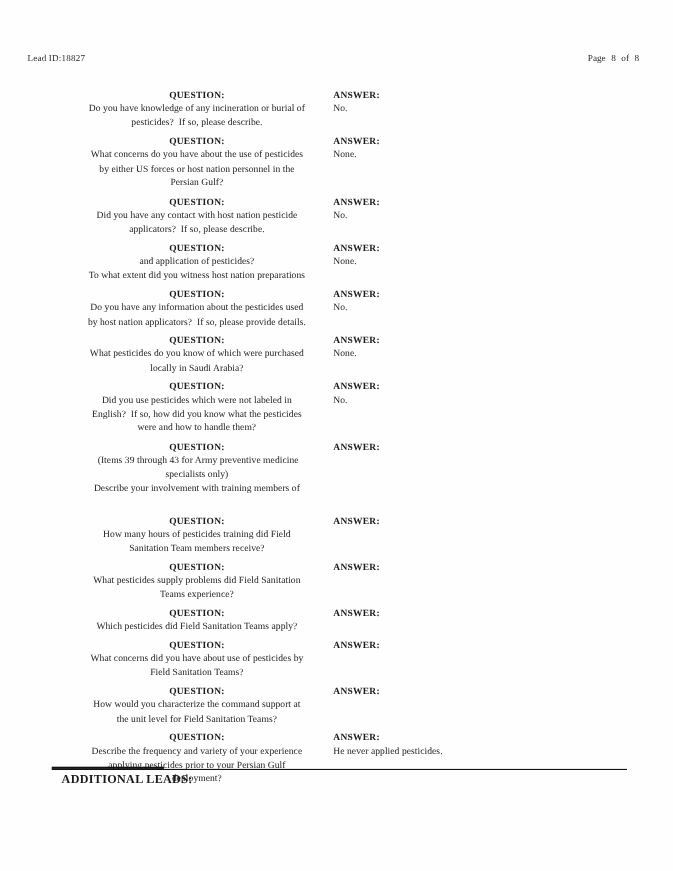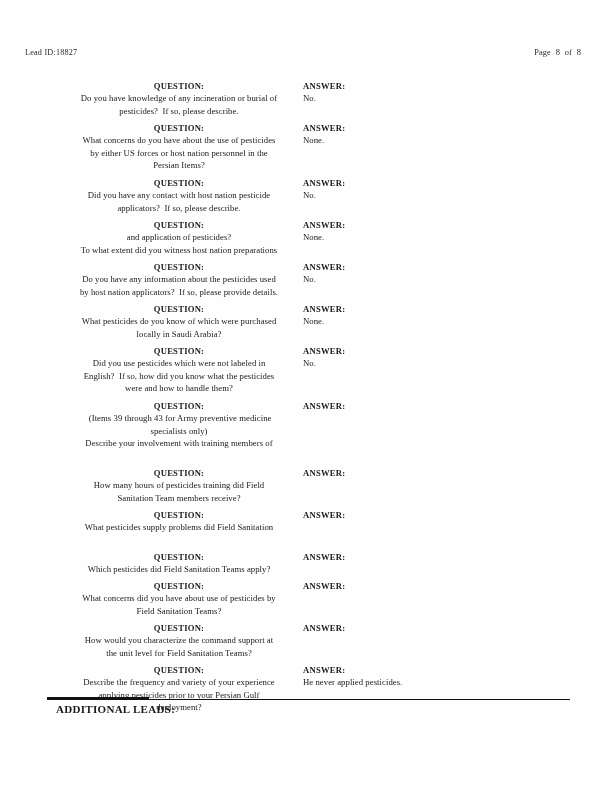--- a/index.html
+++ b/index.html
@@ -146,21 +146,21 @@
             <span class="ln">No.</span>
           </div>
         </div>
       </div>
       <div class="qa-block" style="position: absolute; top: 42px; left: 0px;">
         <div class="col-q">
           <div class="label">QUESTION:</div>
           <div class="qtext">
             <span class="ln">What concerns do you have about the use of pesticides</span>
             <span class="ln">by either US forces or host nation personnel in the</span>
-            <span class="ln">Persian Items?</span>
+            <span class="ln">Persian Gulf?</span>
           </div>
         </div>
         <div class="col-a">
           <div class="label">ANSWER:</div>
           <div class="atext">
             <span class="ln">None.</span>
           </div>
         </div>
       </div>
       <div class="qa-block" style="position: absolute; top: 97px; left: 0px;">
@@ -264,20 +264,21 @@
         <div class="col-a">
           <div class="label">ANSWER:</div>
           <div class="atext"></div>
         </div>
       </div>
       <div class="qa-block" style="position: absolute; top: 429px; left: 0px;">
         <div class="col-q">
           <div class="label">QUESTION:</div>
           <div class="qtext">
             <span class="ln">What pesticides supply problems did Field Sanitation</span>
+            <span class="ln">Teams experience?</span>
           </div>
         </div>
         <div class="col-a">
           <div class="label">ANSWER:</div>
           <div class="atext"></div>
         </div>
       </div>
       <div class="qa-block" style="position: absolute; top: 471px; left: 0px;">
         <div class="col-q">
           <div class="label">QUESTION:</div>

